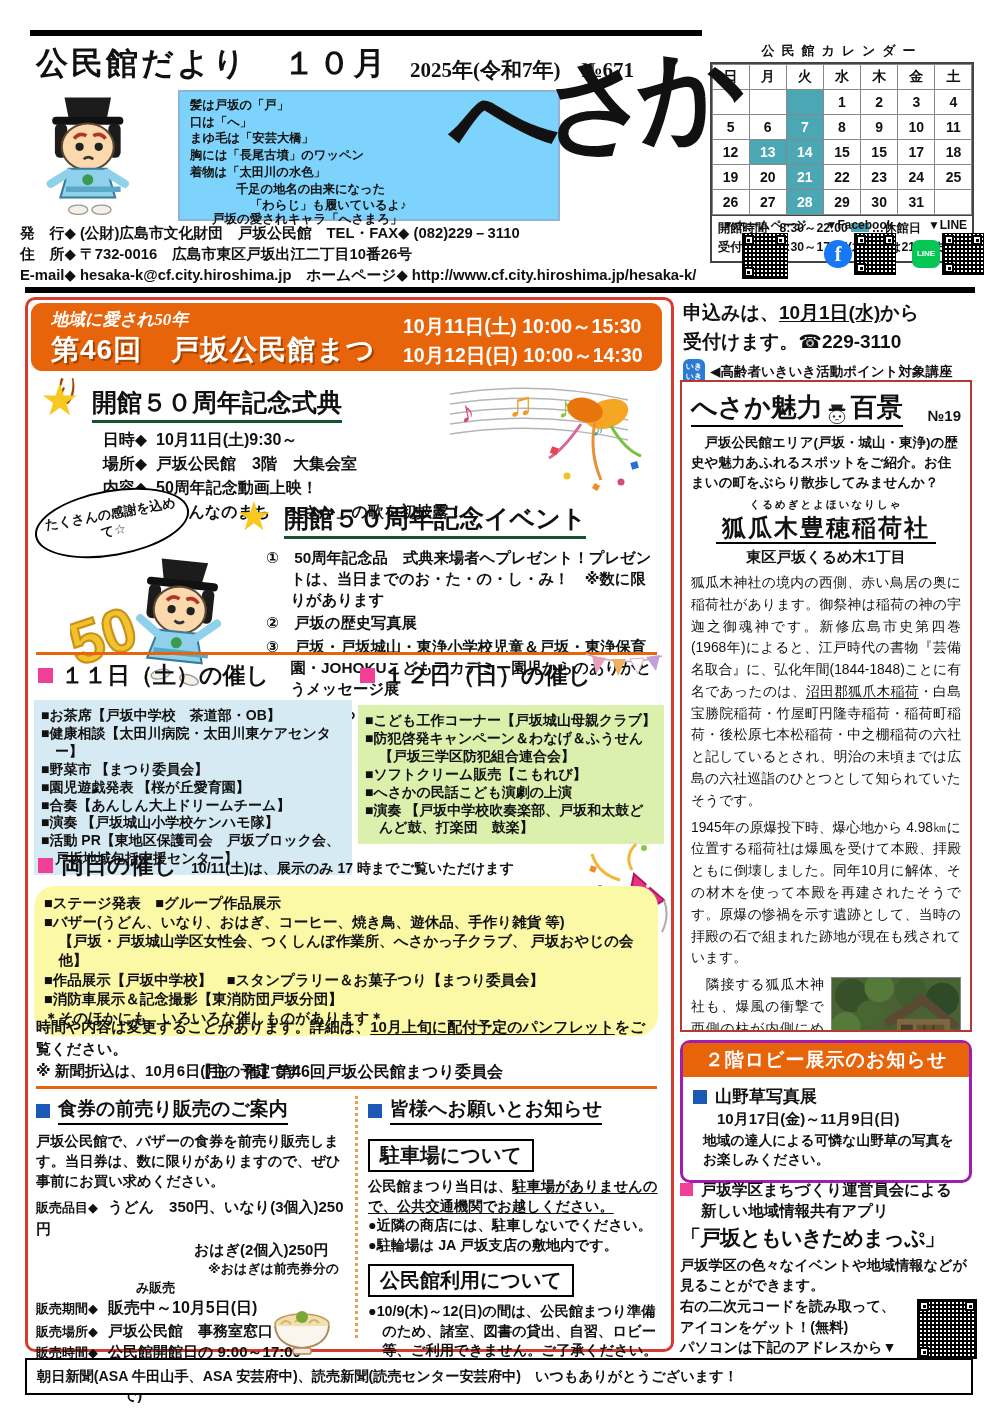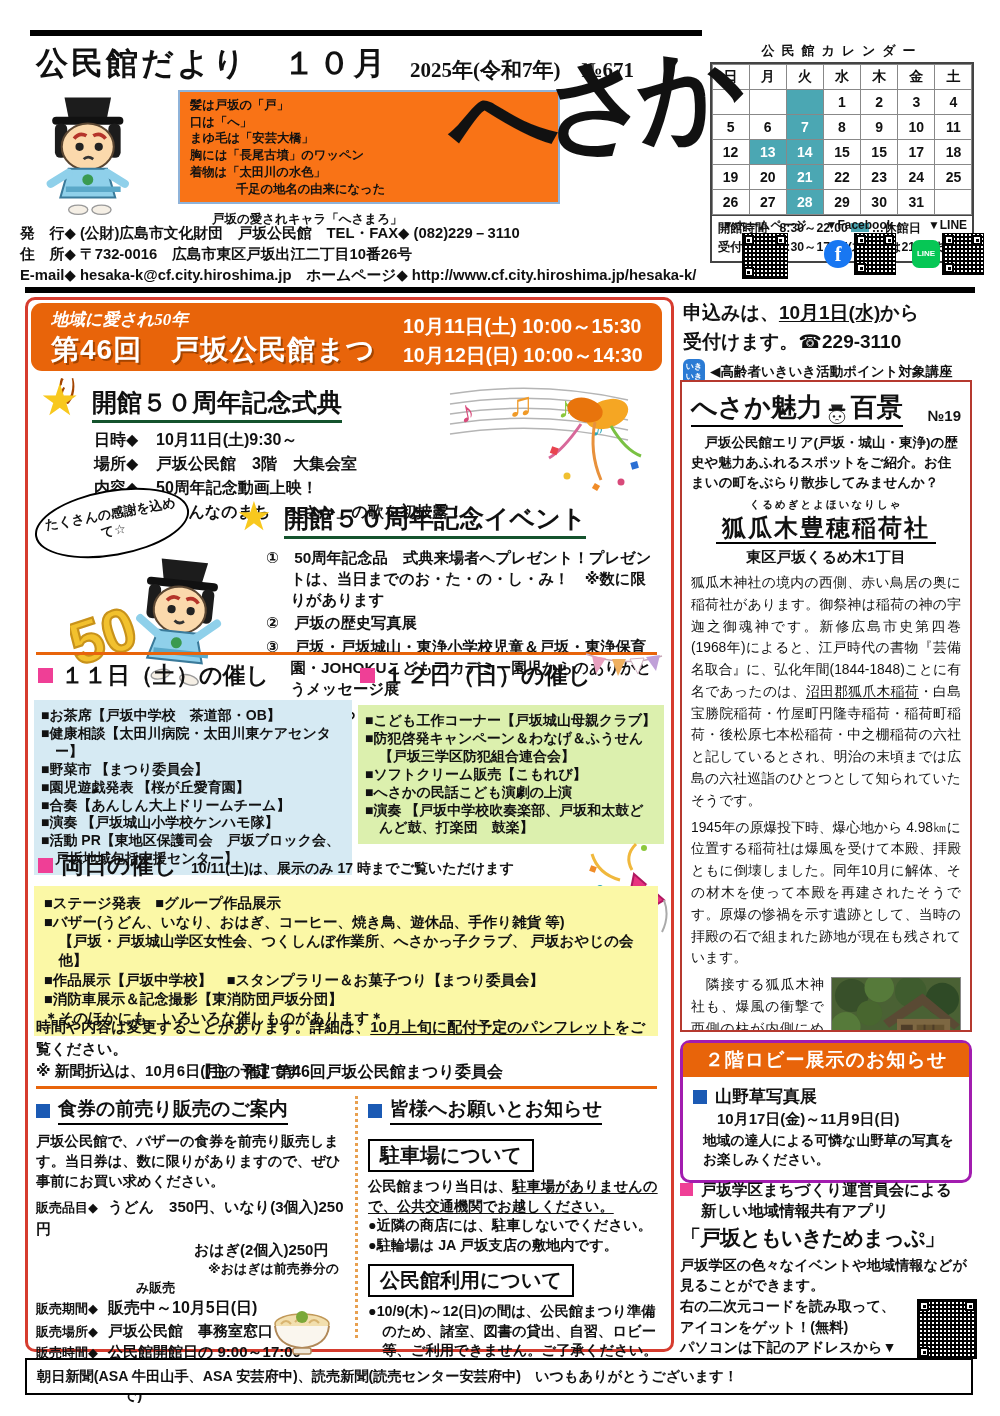--- a/index.html
+++ b/index.html
@@ -7,21 +7,21 @@
        font-family:"Liberation Sans","DejaVu Sans",sans-serif;color:#111;overflow:hidden;}
   .abs{position:absolute;}
   .serif{font-family:"Liberation Serif","DejaVu Serif",serif;}
 
   
   #top-rule{left:30px;top:30px;width:672px;height:6px;background:#000;}
   #nl-type{left:36px;top:42px;font-size:32px;font-weight:900;letter-spacing:3px;}
   #issue{left:410px;top:56px;font-size:21px;font-weight:700;}
   #mascot1{left:20px;top:92px;}
   #mascot-box{left:178px;top:90px;width:382px;box-sizing:border-box;border:2px solid #8fb3d9;
-              background:#f97316;padding:5px 10px;font-size:12.3px;line-height:1.36;font-weight:600;}
+              background:#7dd3fc;padding:5px 10px;font-size:12.3px;line-height:1.36;font-weight:600;}
   #mascot-box .ind{padding-left:46px;} #mascot-box .ind2{padding-left:60px;}
   #mascot-caption{left:212px;top:211px;font-size:12.5px;font-weight:800;}
   #big-title{left:448px;top:52px;font-size:106px;font-weight:900;letter-spacing:-14px;
              transform:rotate(-7deg);z-index:3;line-height:1;}
 
   
   #cal{left:710px;top:42px;width:264px;}
   #cal .cal-title{text-align:center;font-size:13px;letter-spacing:7px;font-weight:600;margin-bottom:2px;}
   .cal-box{border:2px solid #444;background:#fff;}
   .cal-head,.cal-grid{display:grid;grid-template-columns:repeat(7,1fr);}
@@ -54,37 +54,37 @@
   #left-frame{left:25px;top:297px;width:643px;height:1049px;border:3px solid #d63c2f;border-radius:10px;}
   #left-frame>div,#left-frame>svg{position:absolute;}
   #banner{left:3px;top:3px;width:631px;height:68px;background:#e8640a;border-radius:11px;display:flex;}
   .banner-left{padding:5px 0 0 20px;width:352px;}
   .tagline{color:#fff;font-style:italic;font-size:17px;font-weight:700;}
   .banner-title{color:#fff;font-size:28px;font-weight:900;letter-spacing:1px;text-shadow:2px 2px 0 #a34400;}
   .banner-dates{color:#fff;font-weight:800;font-size:19.5px;line-height:1.5;padding-top:9px;}
   .star{color:#f8c81e;line-height:1;}
   .sec-head{font-size:25px;font-weight:700;border-bottom:3px solid #14532d;padding-bottom:1px;display:inline-block;}
   #ceremony-rows{left:66px;top:128px;width:430px;font-size:16px;line-height:1.5;font-weight:700;}
-  .cr-label{display:inline-block;min-width:62px;}
+  .cr-label{display:inline-block;min-width:62px;text-align:center;}
   #bubble{left:6px;top:190px;width:136px;border:2px solid #000;border-radius:50%;padding:14px 8px;
           font-size:13px;font-weight:800;transform:rotate(-10deg);text-align:center;background:#fff;line-height:1.3;}
   #event-items{left:238px;top:248px;width:394px;font-size:15.3px;line-height:1.36;font-weight:600;}
   #event-items div{padding-left:1.6em;text-indent:-1.6em;margin-bottom:3px;}
   .orange-div{left:8px;width:621px;border-top:3px solid #e8640a;}
   .day-head{display:flex;align-items:center;font-size:23px;font-weight:900;}
   .sq{display:inline-block;width:15px;height:15px;margin-right:8px;flex:0 0 auto;}
   .sq.pink{background:#ef3f96;} .sq.blue{background:#1b5ab4;width:14px;height:14px;}
   .evt-box{box-sizing:border-box;padding:7px 7px;font-size:14px;line-height:1.28;font-weight:600;}
   .evt-box div{padding-left:1em;text-indent:-1em;}
   #day11-box{background:#d6eaf3;width:318px;}
   #day12-box{background:#dcf0ae;width:306px;}
   #both-head{display:flex;align-items:baseline;}
   #both-note{font-size:14px;font-weight:700;margin-left:14px;}
   #both-box{left:6px;top:586px;width:624px;background:#fbf8a6;box-sizing:border-box;
-            padding:8px 10px;font-size:14.5px;line-height:1.32;font-weight:600;}
+            padding:8px 10px;font-size:14.5px;line-height:1.32;font-weight:600;border-radius:21px;}
   #both-box div{padding-left:1em;text-indent:-1em;}
   #notice{left:8px;top:716px;width:624px;font-size:15px;line-height:1.45;font-weight:600;}
   .u{text-decoration:underline;text-underline-offset:2px;}
   #organizer{left:0;top:762px;width:100%;text-align:center;font-size:16px;font-weight:700;}
   
   #tickets{left:8px;top:796px;width:314px;}
   #vsep{left:327px;top:796px;height:242px;border-left:3px dotted #e8a050;}
   #requests{left:340px;top:796px;width:292px;}
   .bsec-head{display:flex;align-items:center;margin-bottom:6px;}
   .bsec-head span.t{font-size:19px;font-weight:900;border-bottom:2.5px solid #000;padding-bottom:1px;}
@@ -161,20 +161,21 @@
 </svg>
 
 <div class="abs" id="mascot-box">
 
 <div>髪は戸坂の「戸」</div>
     <div>口は「へ」</div>
     <div>まゆ毛は「安芸大橋」</div>
     <div>胸には「長尾古墳」のワッペン</div>
     <div>着物は「太田川の水色」</div>
     <div class="ind">千足の地名の由来になった</div>
+    <div class="ind2">「わらじ」も履いているよ♪</div>
   </div>
 <div class="abs" id="mascot-caption">戸坂の愛されキャラ「へさまろ」</div>
 <div class="abs" id="big-title">へさか</div>
 
 <div class="abs" id="cal">
   <div class="cal-title">公民館カレンダー</div>
   <div class="cal-box">
     <div class="cal-head">
 
     <div class="cal-cell">日</div>

